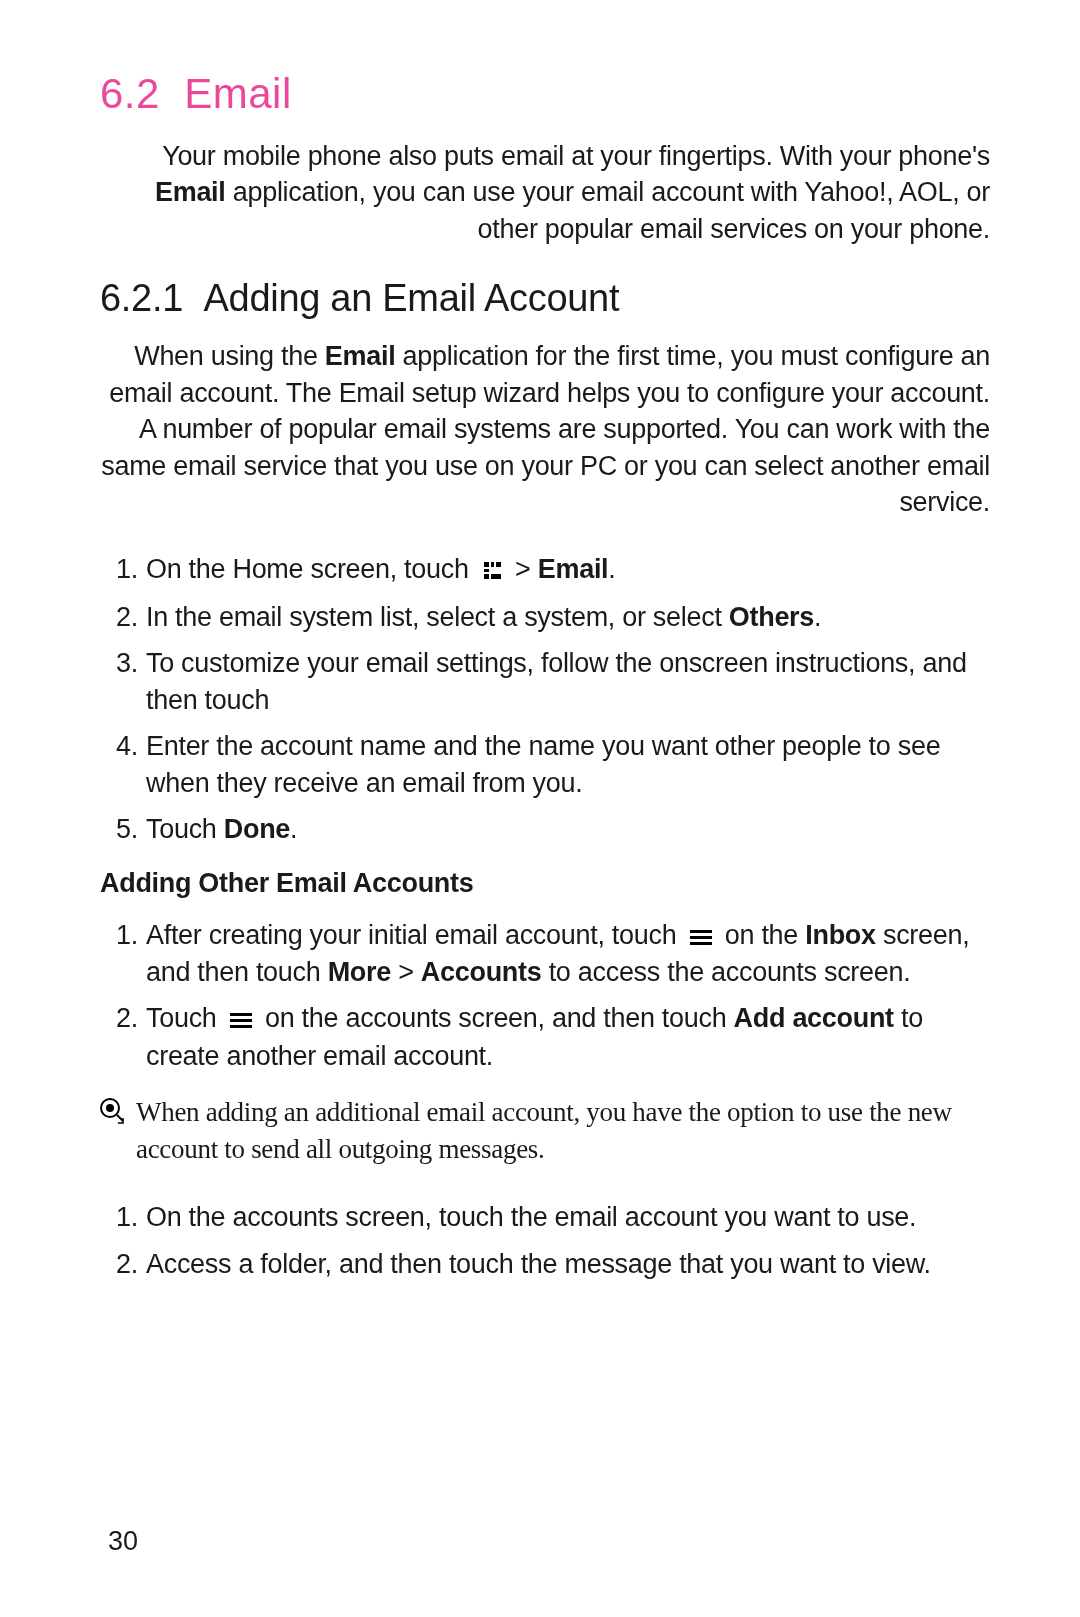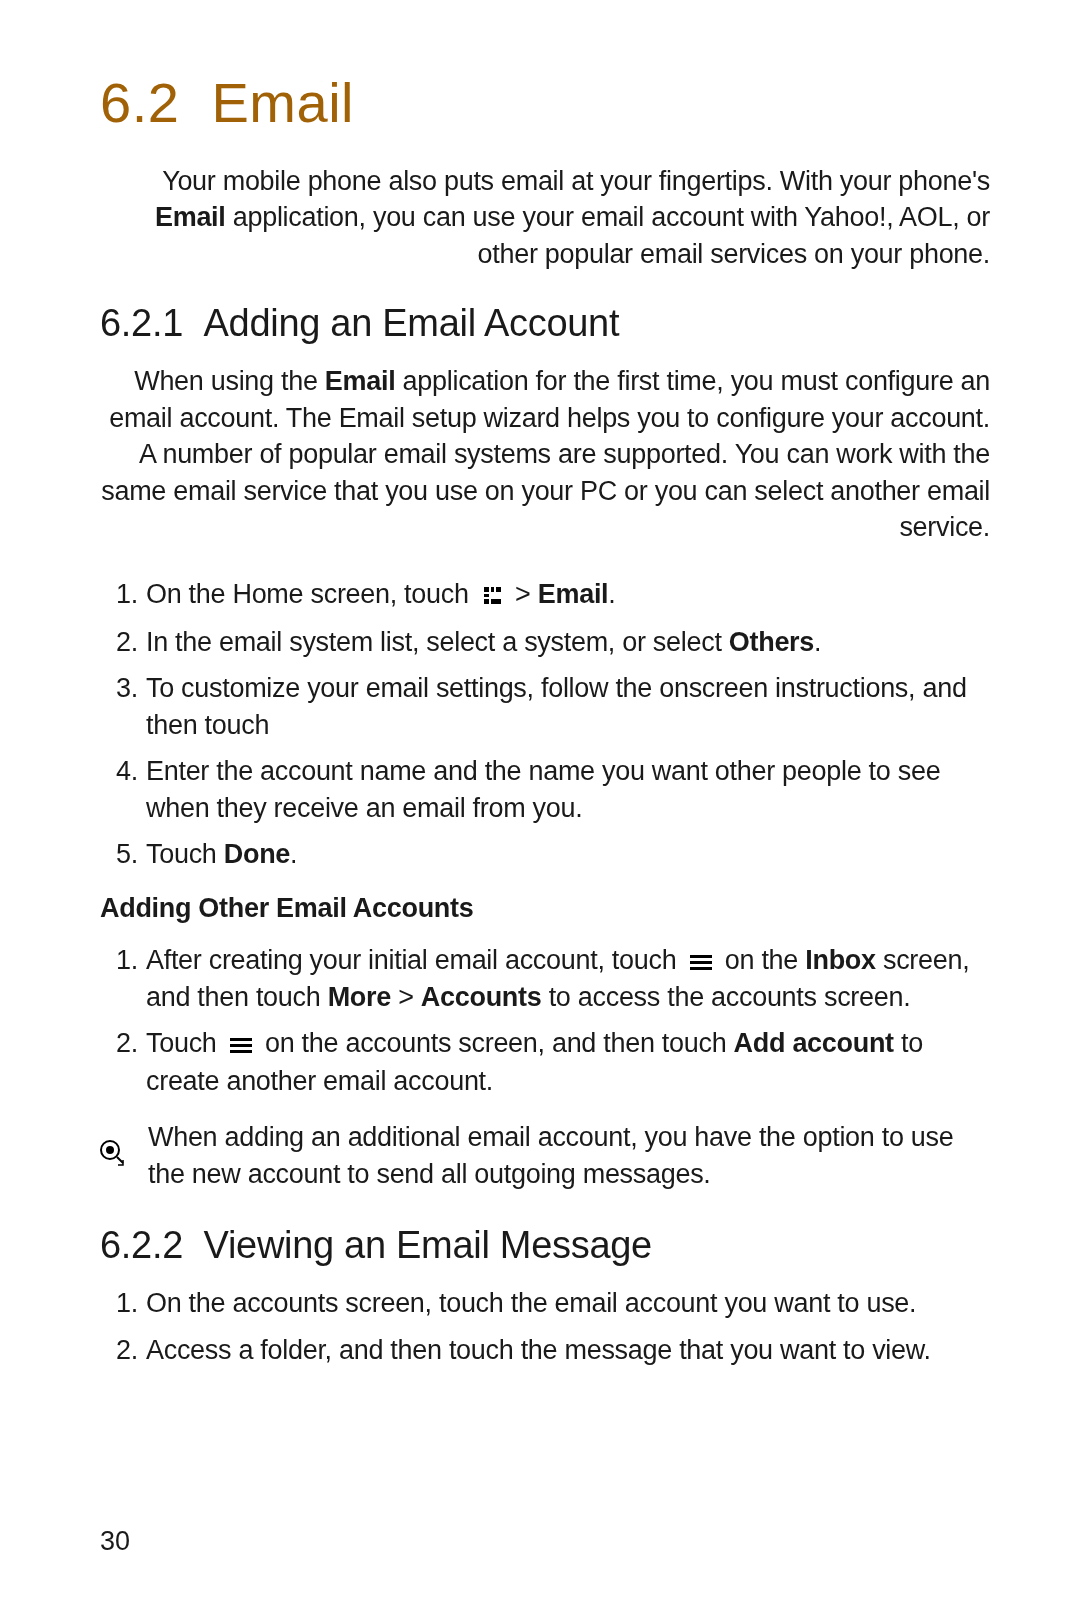--- a/index.html
+++ b/index.html
@@ -10,25 +10,25 @@
     color: #1a1a1a;
   }
   .page {
     width: 1080px;
     height: 1617px;
     box-sizing: border-box;
     padding: 70px 90px 50px 100px;
     position: relative;
   }
   h1.section-title {
-    font-size: 56px;
+    font-size: 42px;
     font-weight: 400;
-    margin: 0 0 28px 0;
+    margin: 0 0 20px 0;
     letter-spacing: 0.5px;
-    color: #a16207;
+    color: #ec4899;
     font-stretch: condensed;
   }
   .body-text {
     font-size: 27px;
     line-height: 1.35;
     margin: 0 0 30px 0;
     color: #1a1a1a;
     font-stretch: condensed;
     letter-spacing: -0.3px;
     text-align: right;
@@ -68,41 +68,42 @@
   .bold { font-weight: bold; }
   .subheading-bold {
     font-size: 27px;
     font-weight: bold;
     margin: 15px 0 18px 0;
     font-stretch: condensed;
     letter-spacing: -0.3px;
   }
   .note {
     display: flex;
-    align-items: center;
-    gap: 14px;
+    align-items: flex-start;
+    gap: 2px;
     margin: 18px 0 32px 0;
     font-size: 27px;
     line-height: 1.35;
     padding-left: 0;
     font-stretch: condensed;
     letter-spacing: -0.3px;
+    font-family: Liberation Serif, serif;
   }
   .note .note-icon {
     flex: 0 0 auto;
     margin-top: 3px;
   }
   .note .note-text {
     flex: 1 1 auto;
     padding-left: 8px;
   }
   .page-number {
     position: absolute;
     bottom: 60px;
-    left: 100px;
+    left: 108px;
     font-size: 27px;
     font-stretch: condensed;
   }
   
   .icon-apps {
     display: inline-block;
     vertical-align: -2px;
     margin: 0 6px;
   }
   .icon-menu {
@@ -181,23 +182,20 @@
       <svg width="26" height="26" viewBox="0 0 26 26">
         <circle cx="10" cy="10" r="9" fill="none" stroke="#000" stroke-width="2"></circle>
         <circle cx="10" cy="10" r="4" fill="#000"></circle>
         <path d="M17 17 L23 23" stroke="#000" stroke-width="2"></path>
         <path d="M23 20 L23 25 L18 25" fill="none" stroke="#000" stroke-width="1.5"></path>
       </svg>
     </span>
     <span class="note-text">When adding an additional email account, you have the option to use the new account to send all outgoing messages.</span>
   </div>
 
-  <h2 class="subsection-title">
-    <span>6.2.2</span>&nbsp;&nbsp;<span>Viewing an Email Message</span>
-  </h2>
 
   <ol class="steps">
     <li>
       <span>On the accounts screen, touch the email account you want to use.</span>
     </li>
     <li>
       <span>Access a folder, and then touch the message that you want to view.</span>
     </li>
   </ol>
 

